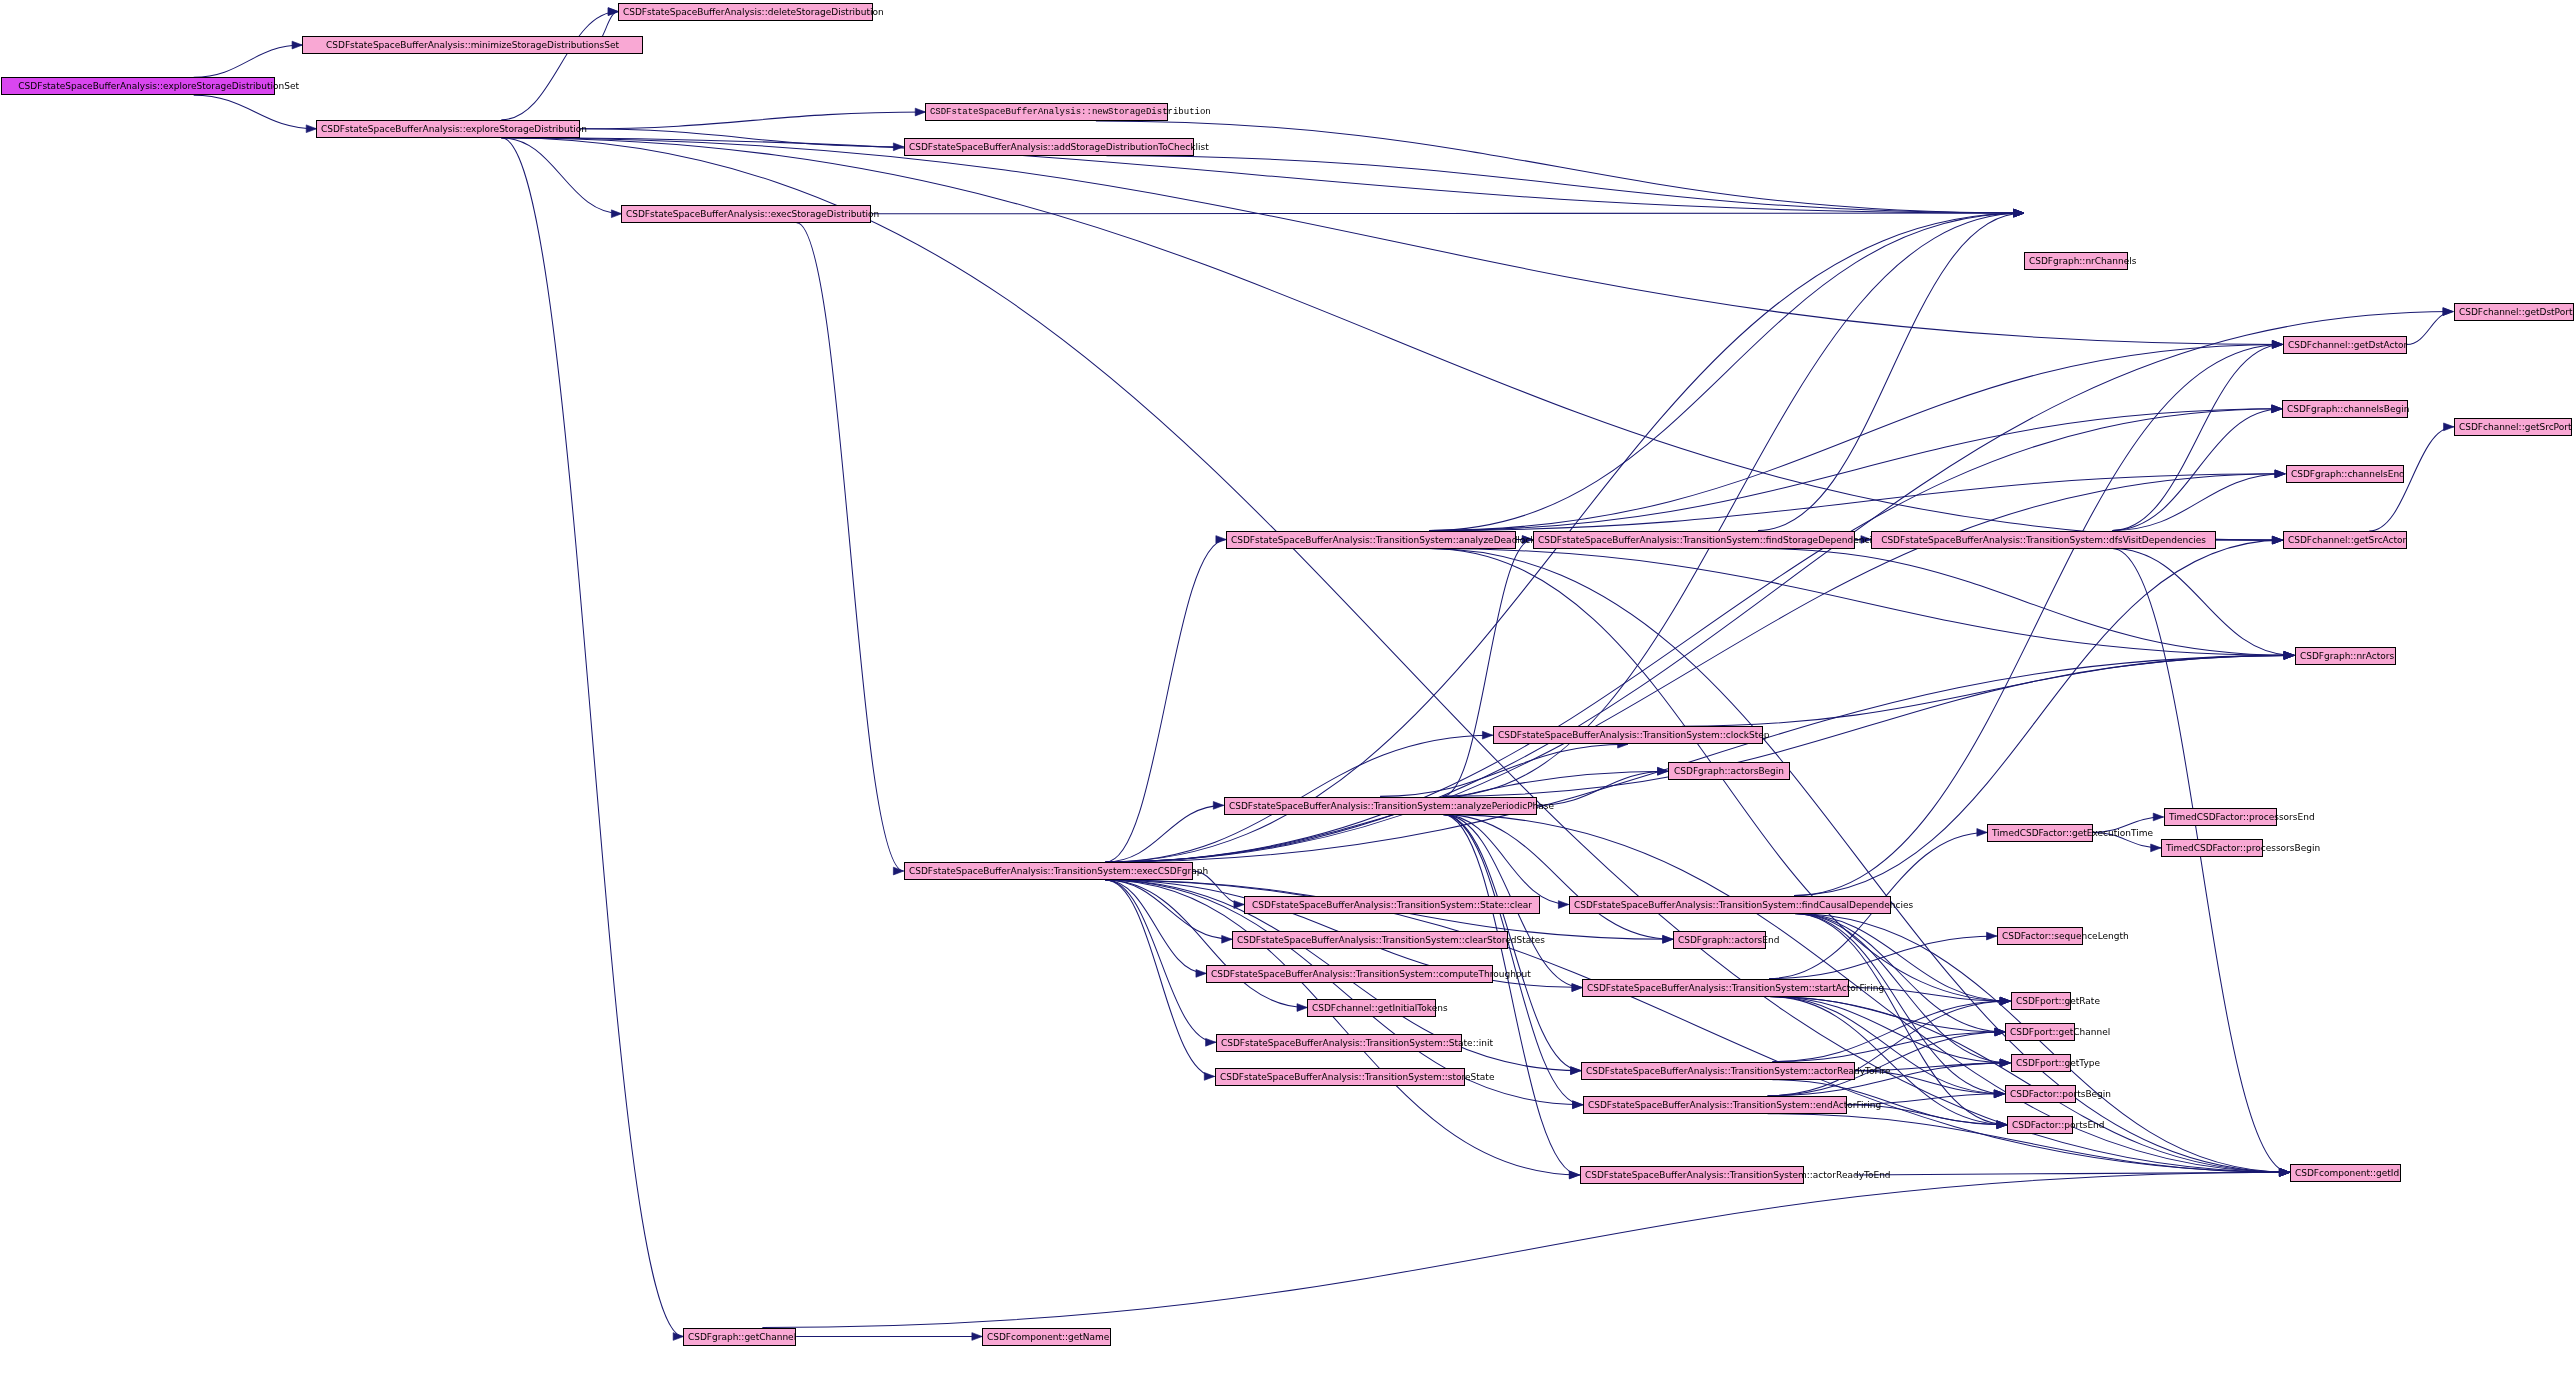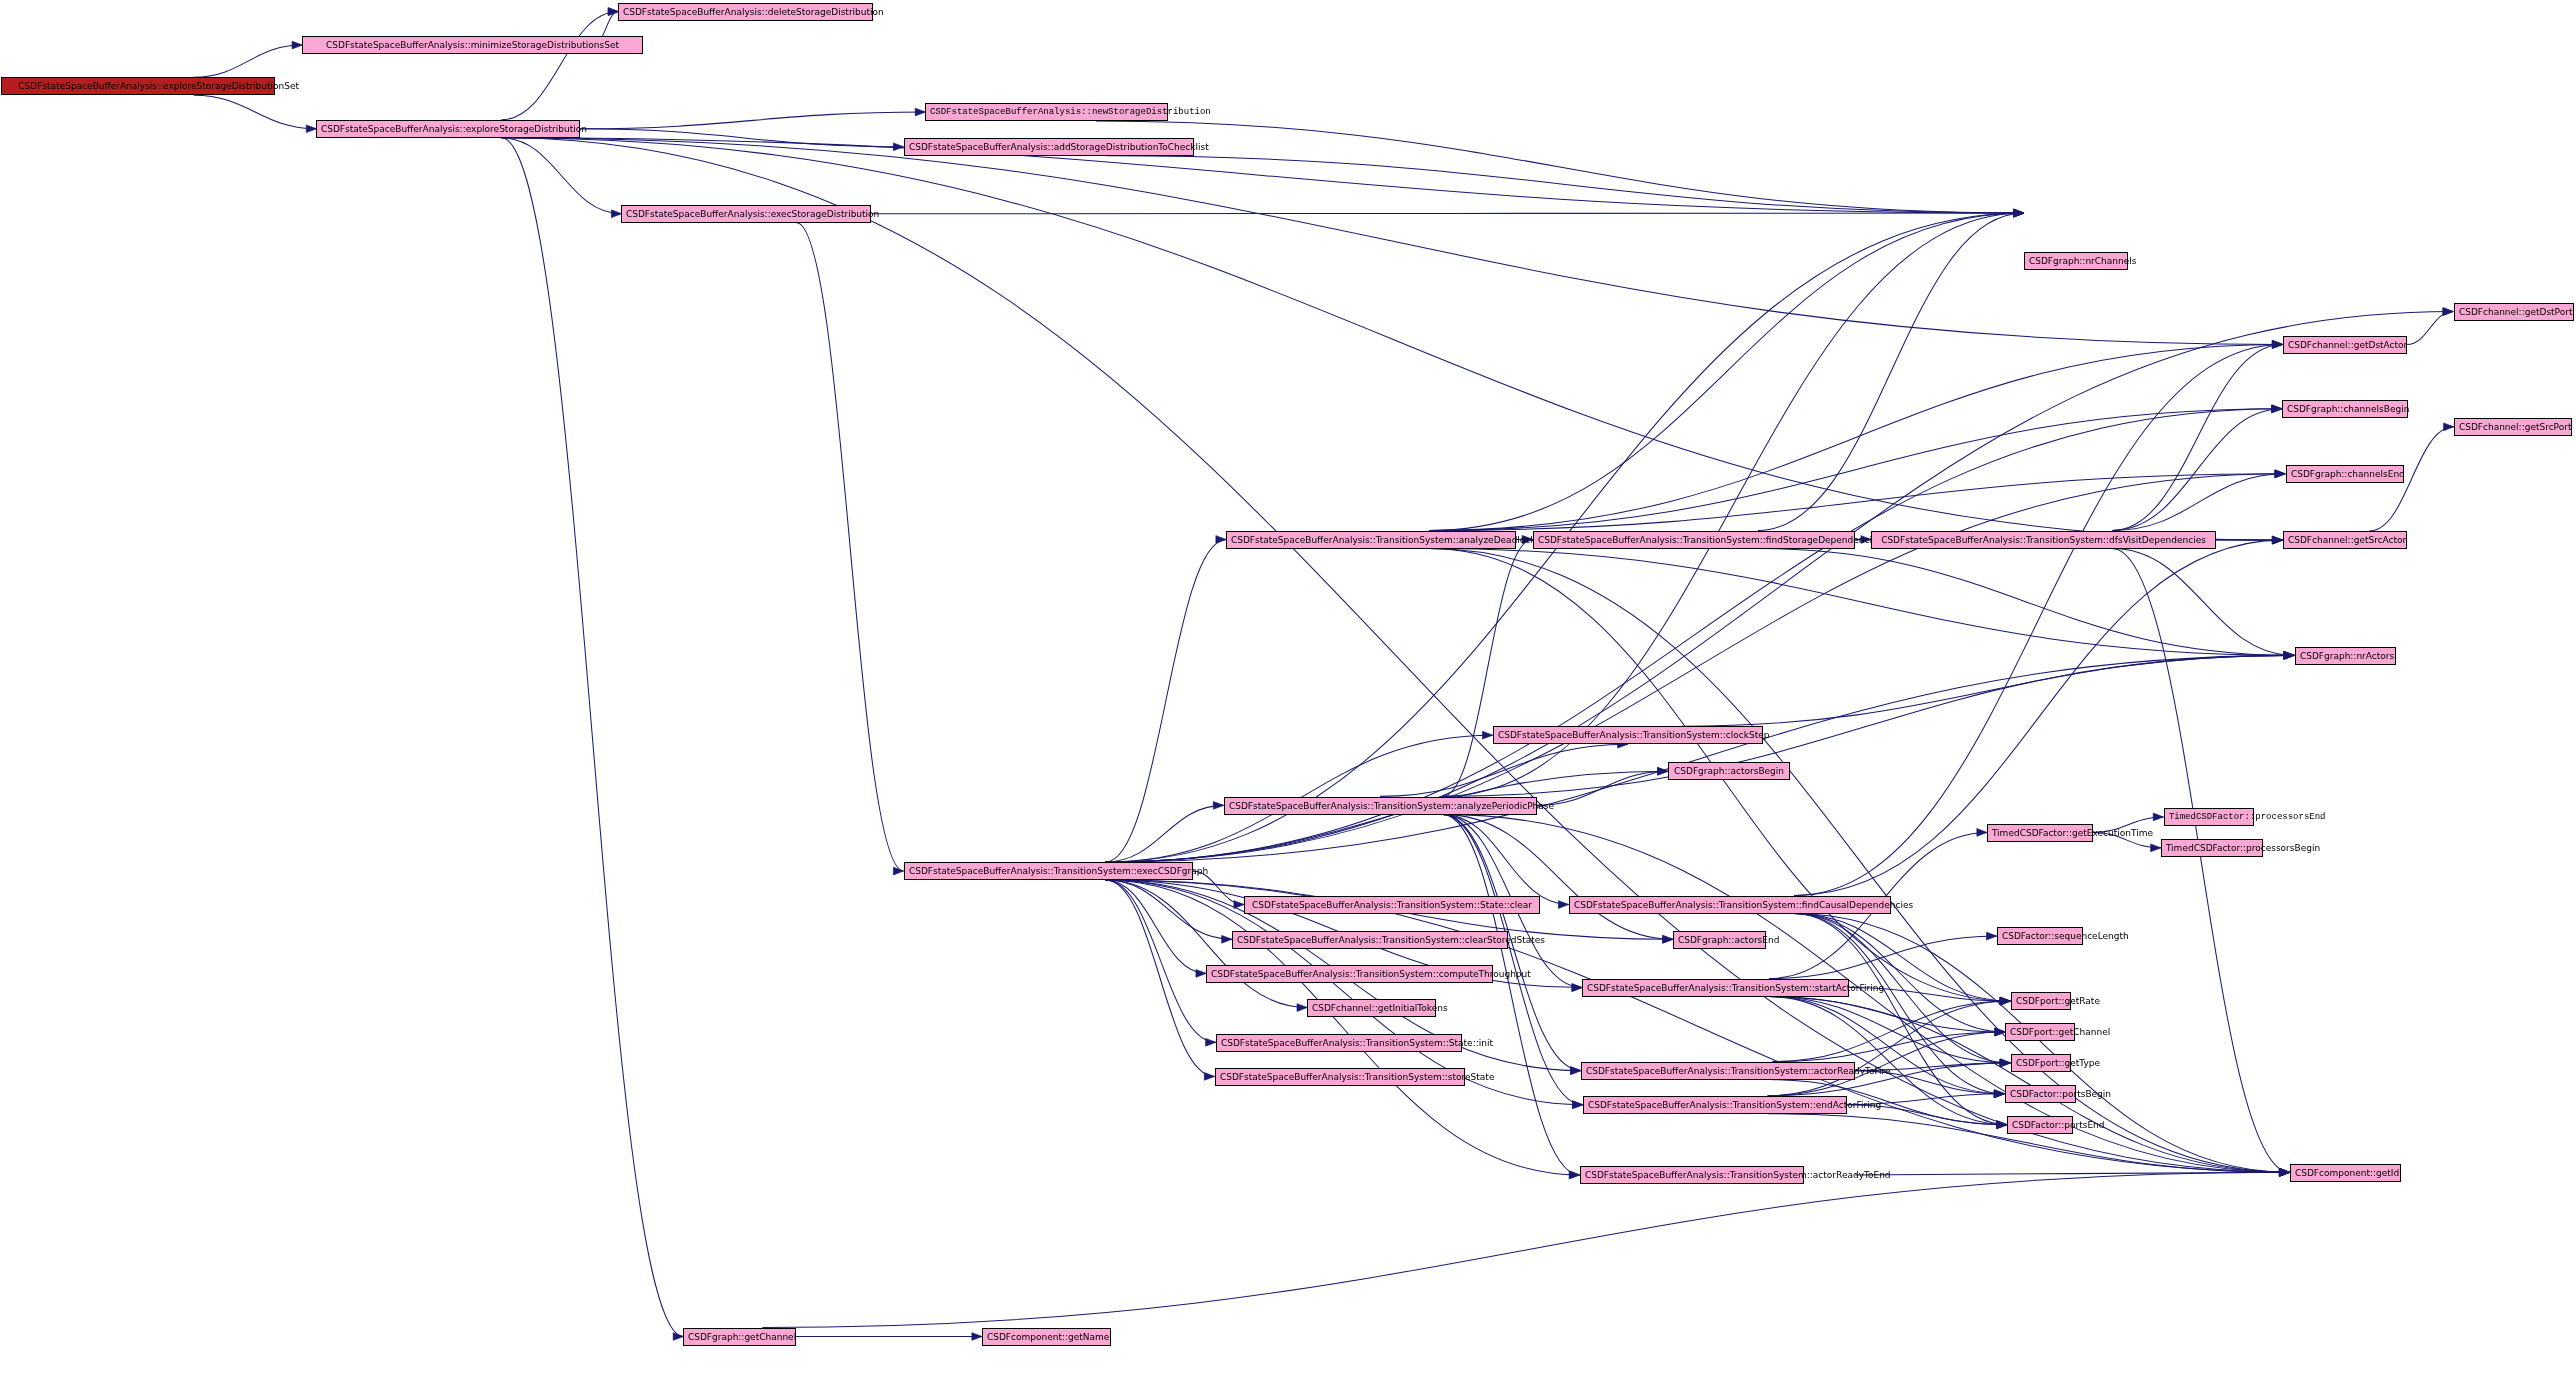--- a/index.html
+++ b/index.html
@@ -5,21 +5,21 @@
   html, body { margin: 0; padding: 0; background: #ffffff; }
   body { width: 2576px; height: 1388px; position: relative; overflow: hidden; font-family: "DejaVu Sans", sans-serif; }
   #graph-canvas { position: absolute; left: 0; top: 0; width: 2576px; height: 1388px; }
   #edges { position: absolute; left: 0; top: 0; }
   .node {
     position: absolute; box-sizing: border-box; height: 18px;
     border: 1px solid #000; background: #f9a8d4;
     font-size: 9px; line-height: 16px; text-align: center; white-space: nowrap;
     color: #000; padding: 0 3.9px; cursor: pointer;
   }
-  .node.root { background: #b91c1c; padding-left: 16px; }
+  .node.root { background: #d946ef; padding-left: 16px; }
   .edge { fill: none; stroke: #191970; stroke-width: 1.6; }
   .arrow { fill: #191970; stroke: #191970; }
 </style>
 </head>
 <body>
 
 <div id="graph-canvas">
   <svg id="edges" width="2576" height="1388" viewBox="0 0 4000 2156">
       <path d="M300.2,120 C376.15999999999997,120 393.03999999999996,70 469,70" class="edge"></path>
       <polygon points="469,70 453,64 453,76" class="arrow"></polygon>
@@ -241,21 +241,21 @@
   <div class="node" style="left:2454px;top:418px;width:118px;">CSDFchannel::getSrcPort</div>
   <div class="node" style="left:2286px;top:465px;width:118px;">CSDFgraph::channelsEnd</div>
   <div class="node" style="left:1226px;top:531px;width:290px;">CSDFstateSpaceBufferAnalysis::TransitionSystem::analyzeDeadlock</div>
   <div class="node" style="left: 1533px; top: 531px; width: 322px;">CSDFstateSpaceBufferAnalysis::TransitionSystem::findStorageDependencies</div>
   <div class="node" style="left: 1871px; top: 531px; width: 345px;">CSDFstateSpaceBufferAnalysis::TransitionSystem::dfsVisitDependencies</div>
   <div class="node" style="left:2283px;top:531px;width:124px;">CSDFchannel::getSrcActor</div>
   <div class="node" style="left:2295px;top:647px;width:101px;">CSDFgraph::nrActors</div>
   <div class="node" style="left:1493px;top:726px;width:270px;">CSDFstateSpaceBufferAnalysis::TransitionSystem::clockStep</div>
   <div class="node" style="left:1668px;top:762px;width:122px;">CSDFgraph::actorsBegin</div>
   <div class="node" style="left:1224px;top:797px;width:313px;">CSDFstateSpaceBufferAnalysis::TransitionSystem::analyzePeriodicPhase</div>
-  <div class="node" style="left:2164px;top:808px;width:90px;font-family:Liberation Mono, monospace;">TimedCSDFactor::processorsEnd</div>
+  <div class="node" style="left:2164px;top:808px;width:113px;">TimedCSDFactor::processorsEnd</div>
   <div class="node" style="left:1987px;top:824px;width:106px;">TimedCSDFactor::getExecutionTime</div>
   <div class="node" style="left:2161px;top:839px;width:102px;">TimedCSDFactor::processorsBegin</div>
   <div class="node" style="left:904px;top:862px;width:289px;">CSDFstateSpaceBufferAnalysis::TransitionSystem::execCSDFgraph</div>
   <div class="node" style="left:1244px;top:896px;width:296px;">CSDFstateSpaceBufferAnalysis::TransitionSystem::State::clear</div>
   <div class="node" style="left:1569px;top:896px;width:322px;">CSDFstateSpaceBufferAnalysis::TransitionSystem::findCausalDependencies</div>
   <div class="node" style="left:1232px;top:931px;width:276px;">CSDFstateSpaceBufferAnalysis::TransitionSystem::clearStoredStates</div>
   <div class="node" style="left:1673px;top:931px;width:93px;">CSDFgraph::actorsEnd</div>
   <div class="node" style="left:1997px;top:927px;width:86px;">CSDFactor::sequenceLength</div>
   <div class="node" style="left:1206px;top:965px;width:287px;">CSDFstateSpaceBufferAnalysis::TransitionSystem::computeThroughput</div>
   <div class="node" style="left:1582px;top:979px;width:267px;">CSDFstateSpaceBufferAnalysis::TransitionSystem::startActorFiring</div>

